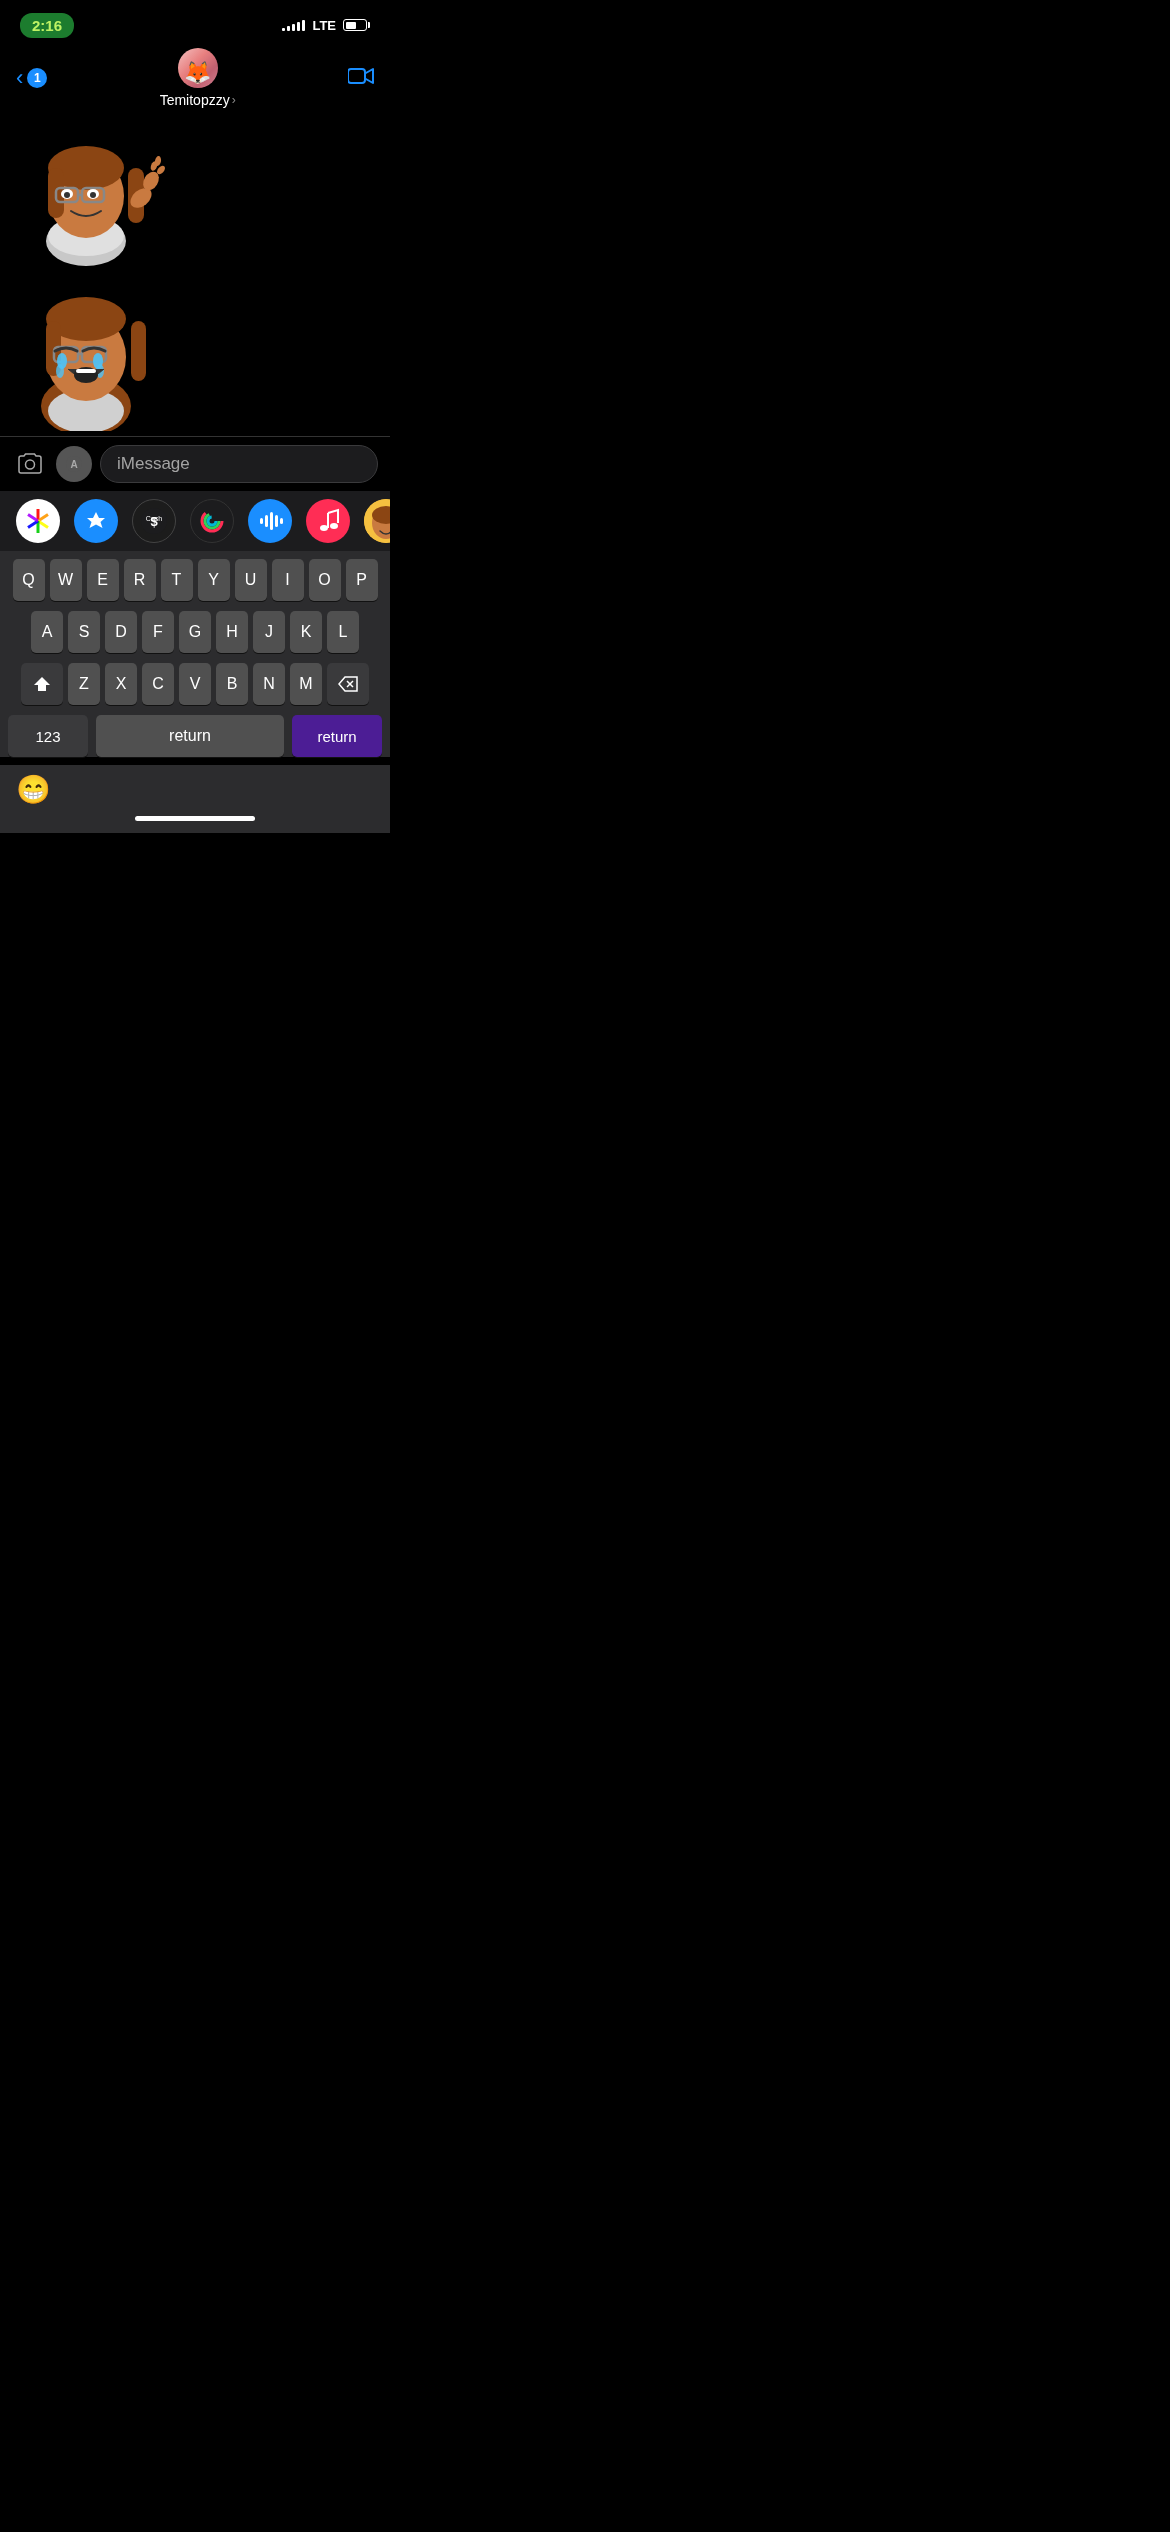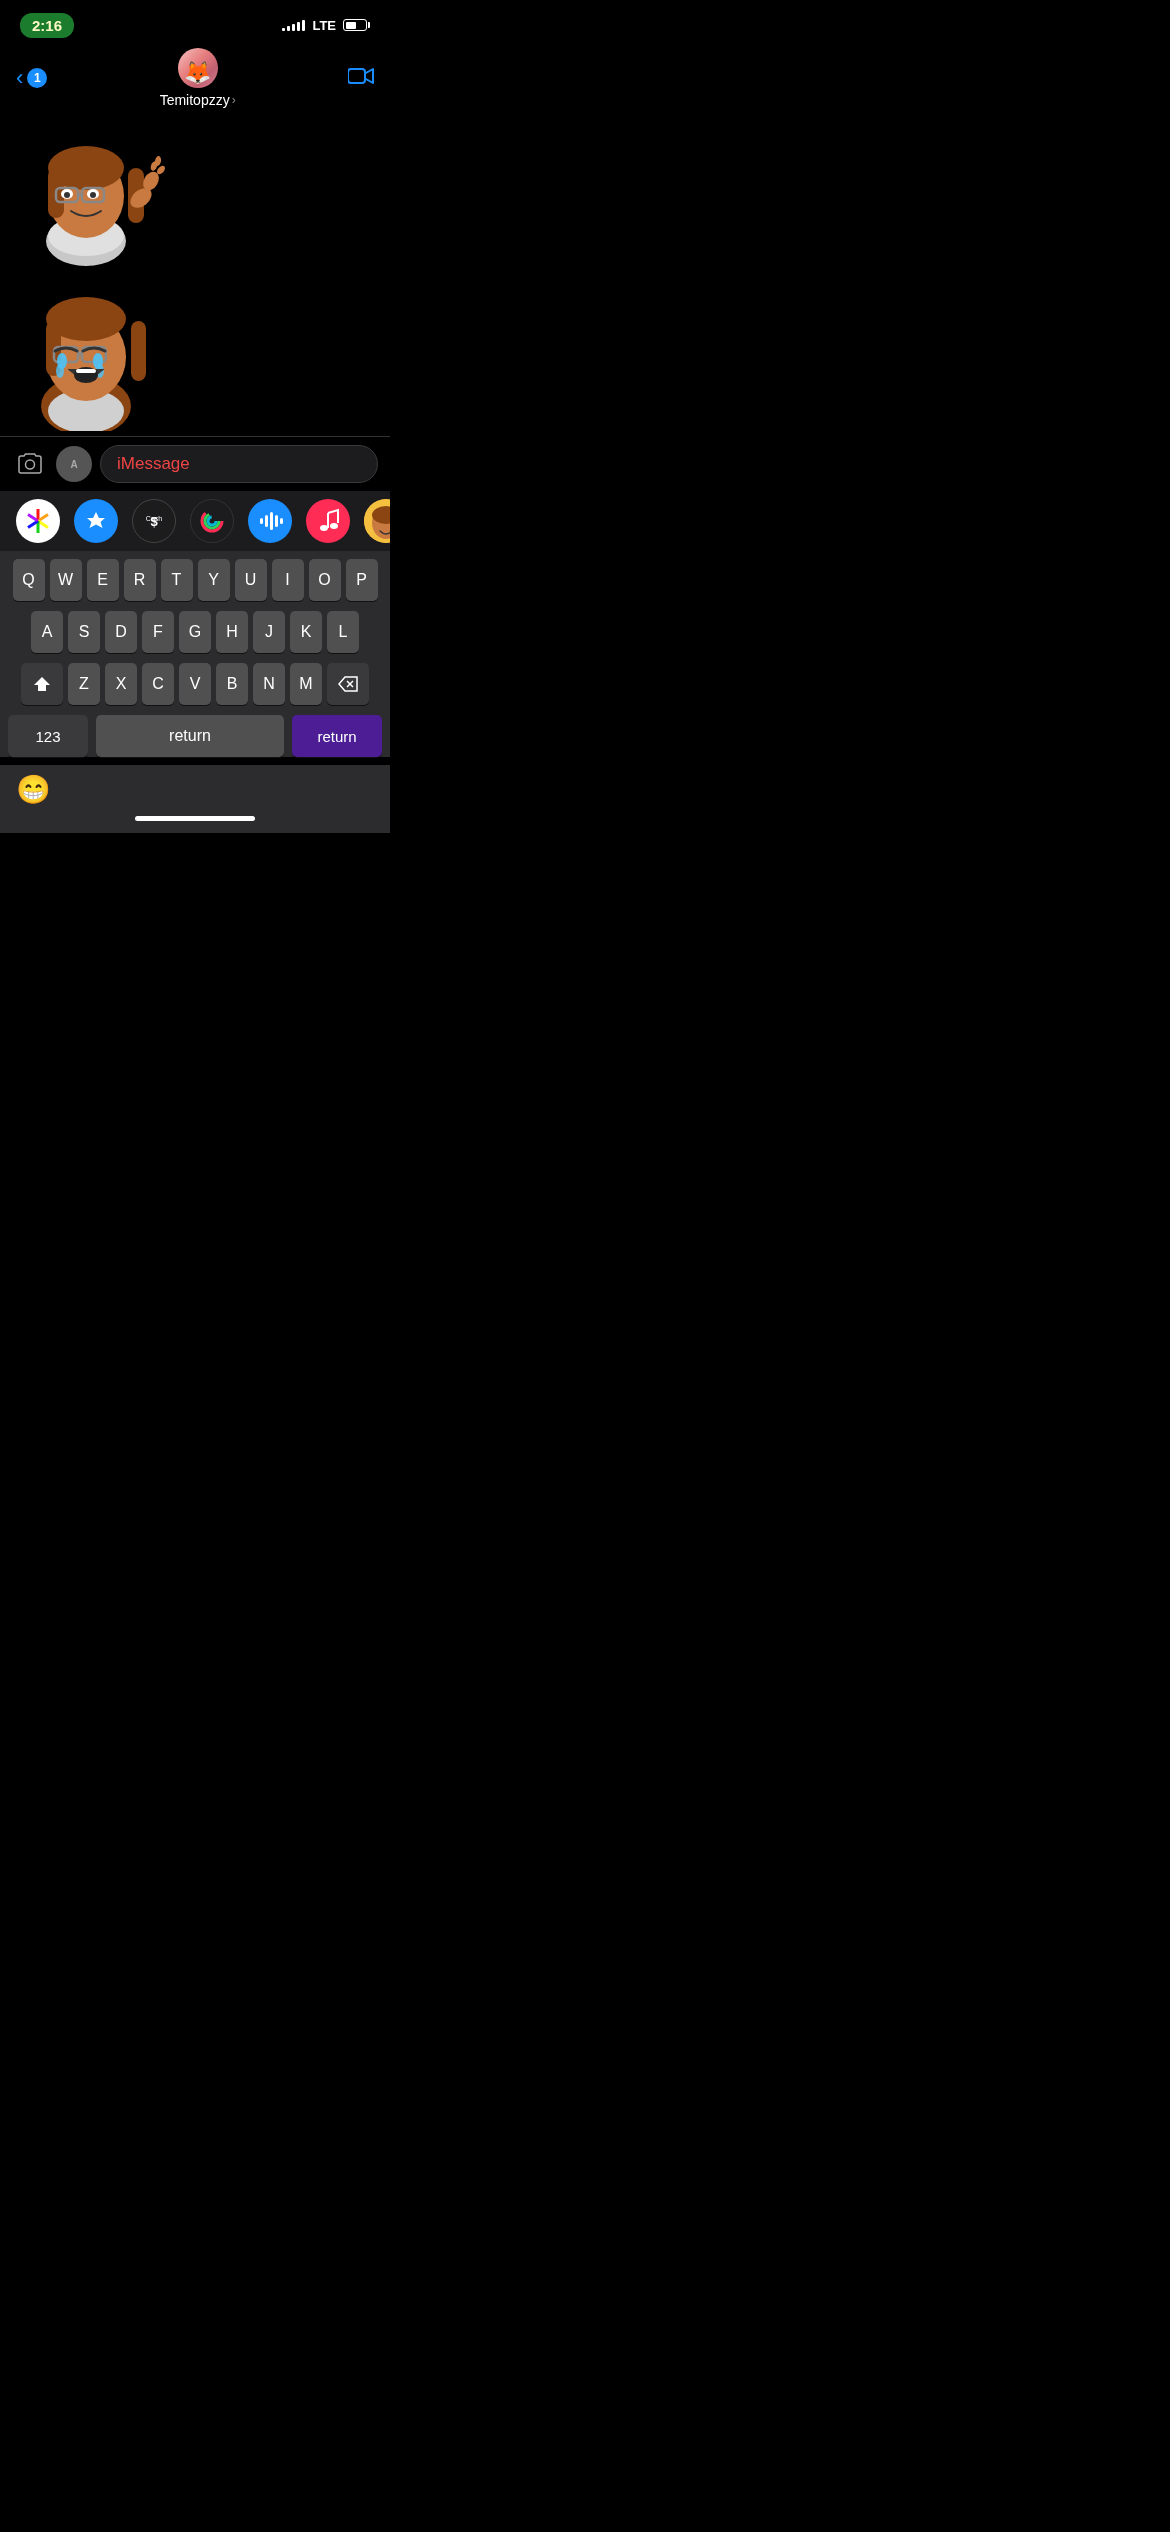--- a/index.html
+++ b/index.html
@@ -18,21 +18,21 @@
     .status-bar {
       display: flex;
       justify-content: space-between;
       align-items: center;
       padding: 10px 20px 4px;
       height: 44px;
     }
 
     .time-pill {
       background: #1c7c2e;
-      color: #fef9c3;
+      color: #bef264;
       font-size: 15px;
       font-weight: 600;
       padding: 4px 12px;
       border-radius: 12px;
     }
 
     .status-right {
       display: flex;
       align-items: center;
       gap: 7px;
@@ -499,21 +499,21 @@
       <circle cx="13" cy="11.5" r="4.5" stroke="#aaa" stroke-width="1.5" fill="none"></circle>
     </svg>
   </div>
   <div class="apps-btn">
     <svg width="18" height="18" viewBox="0 0 18 18" fill="none">
       <circle cx="9" cy="9" r="8" fill="#555"></circle>
       <text x="9" y="13" text-anchor="middle" fill="#aaa" font-size="10" font-weight="700">A</text>
     </svg>
   </div>
   <div class="message-input">
-    <span style="color:#ef4444;font-size:17px;">iMessage</span>
+    <span style="color:#a3a3a3;font-size:17px;">iMessage</span>
   </div>
 </div>
 
 <div class="app-strip">
 
   <div class="app-icon app-photos">
     <svg width="28" height="28" viewBox="0 0 28 28">
       <circle cx="14" cy="14" r="13" fill="white"></circle>
       <path d="M14 2 L14 14" stroke="#f00" stroke-width="3" opacity="0.9"></path>
       <path d="M14 14 L24 7.5" stroke="#f90" stroke-width="3" opacity="0.9"></path>

